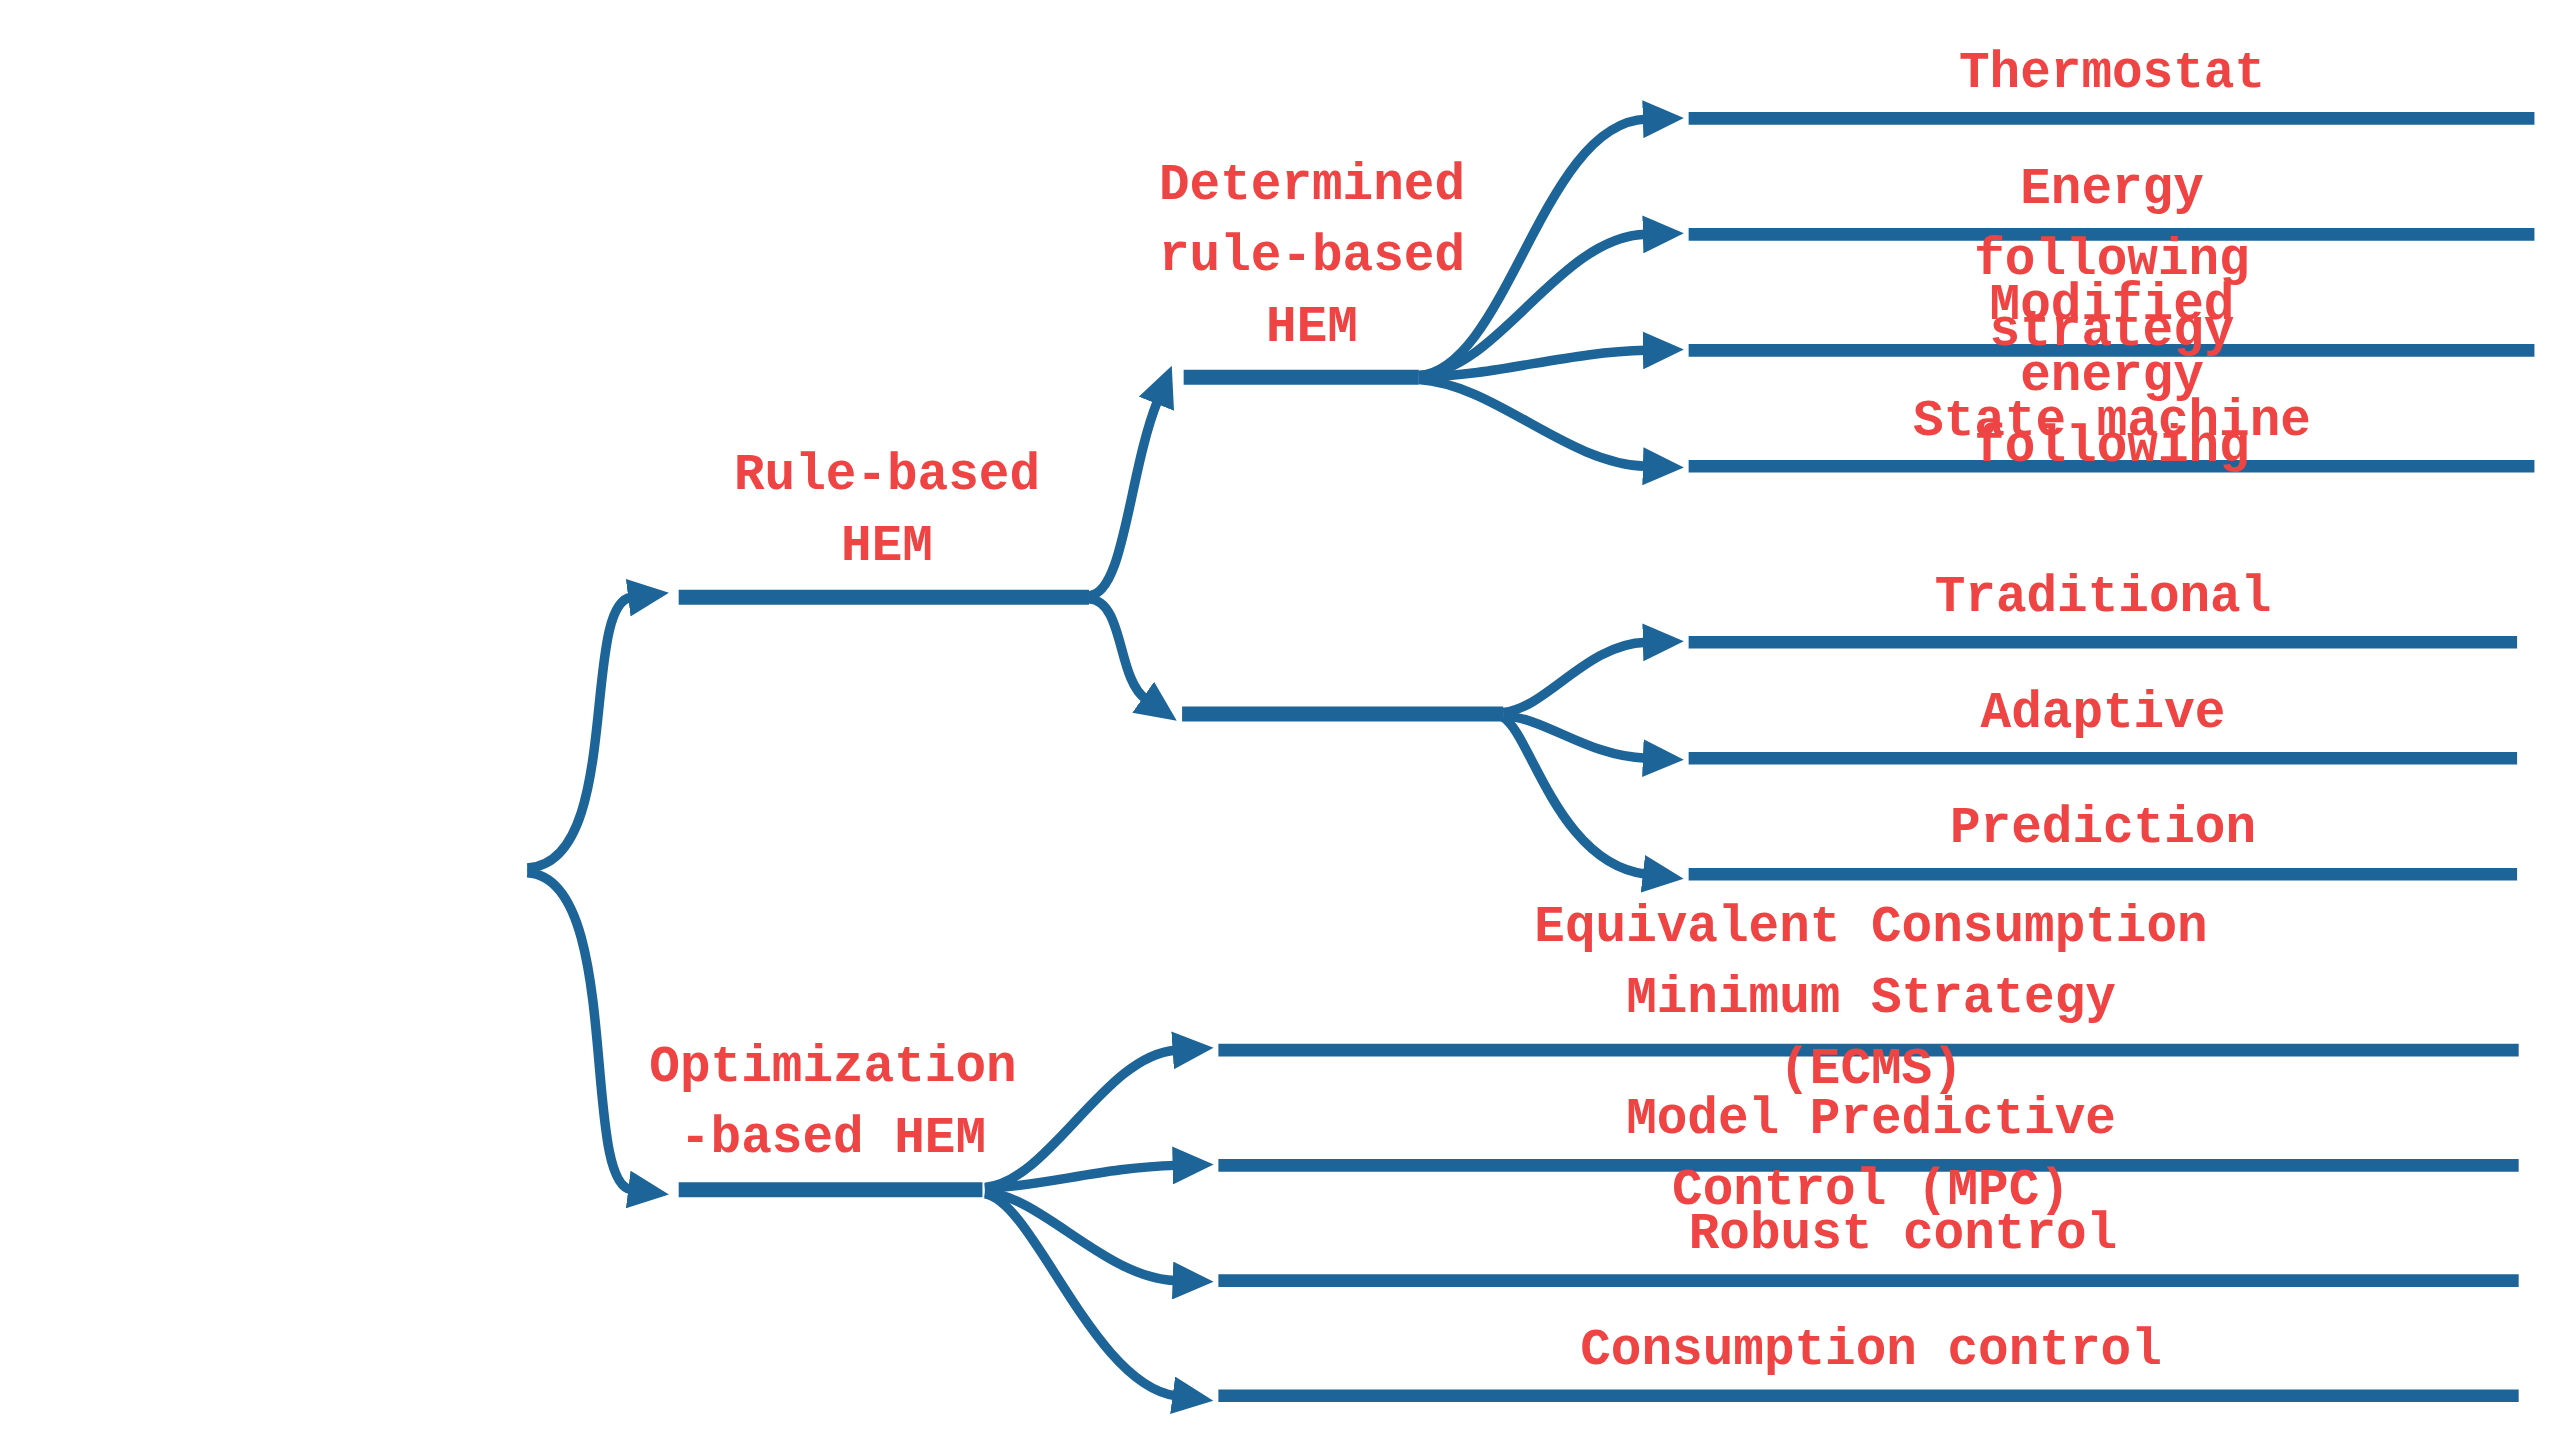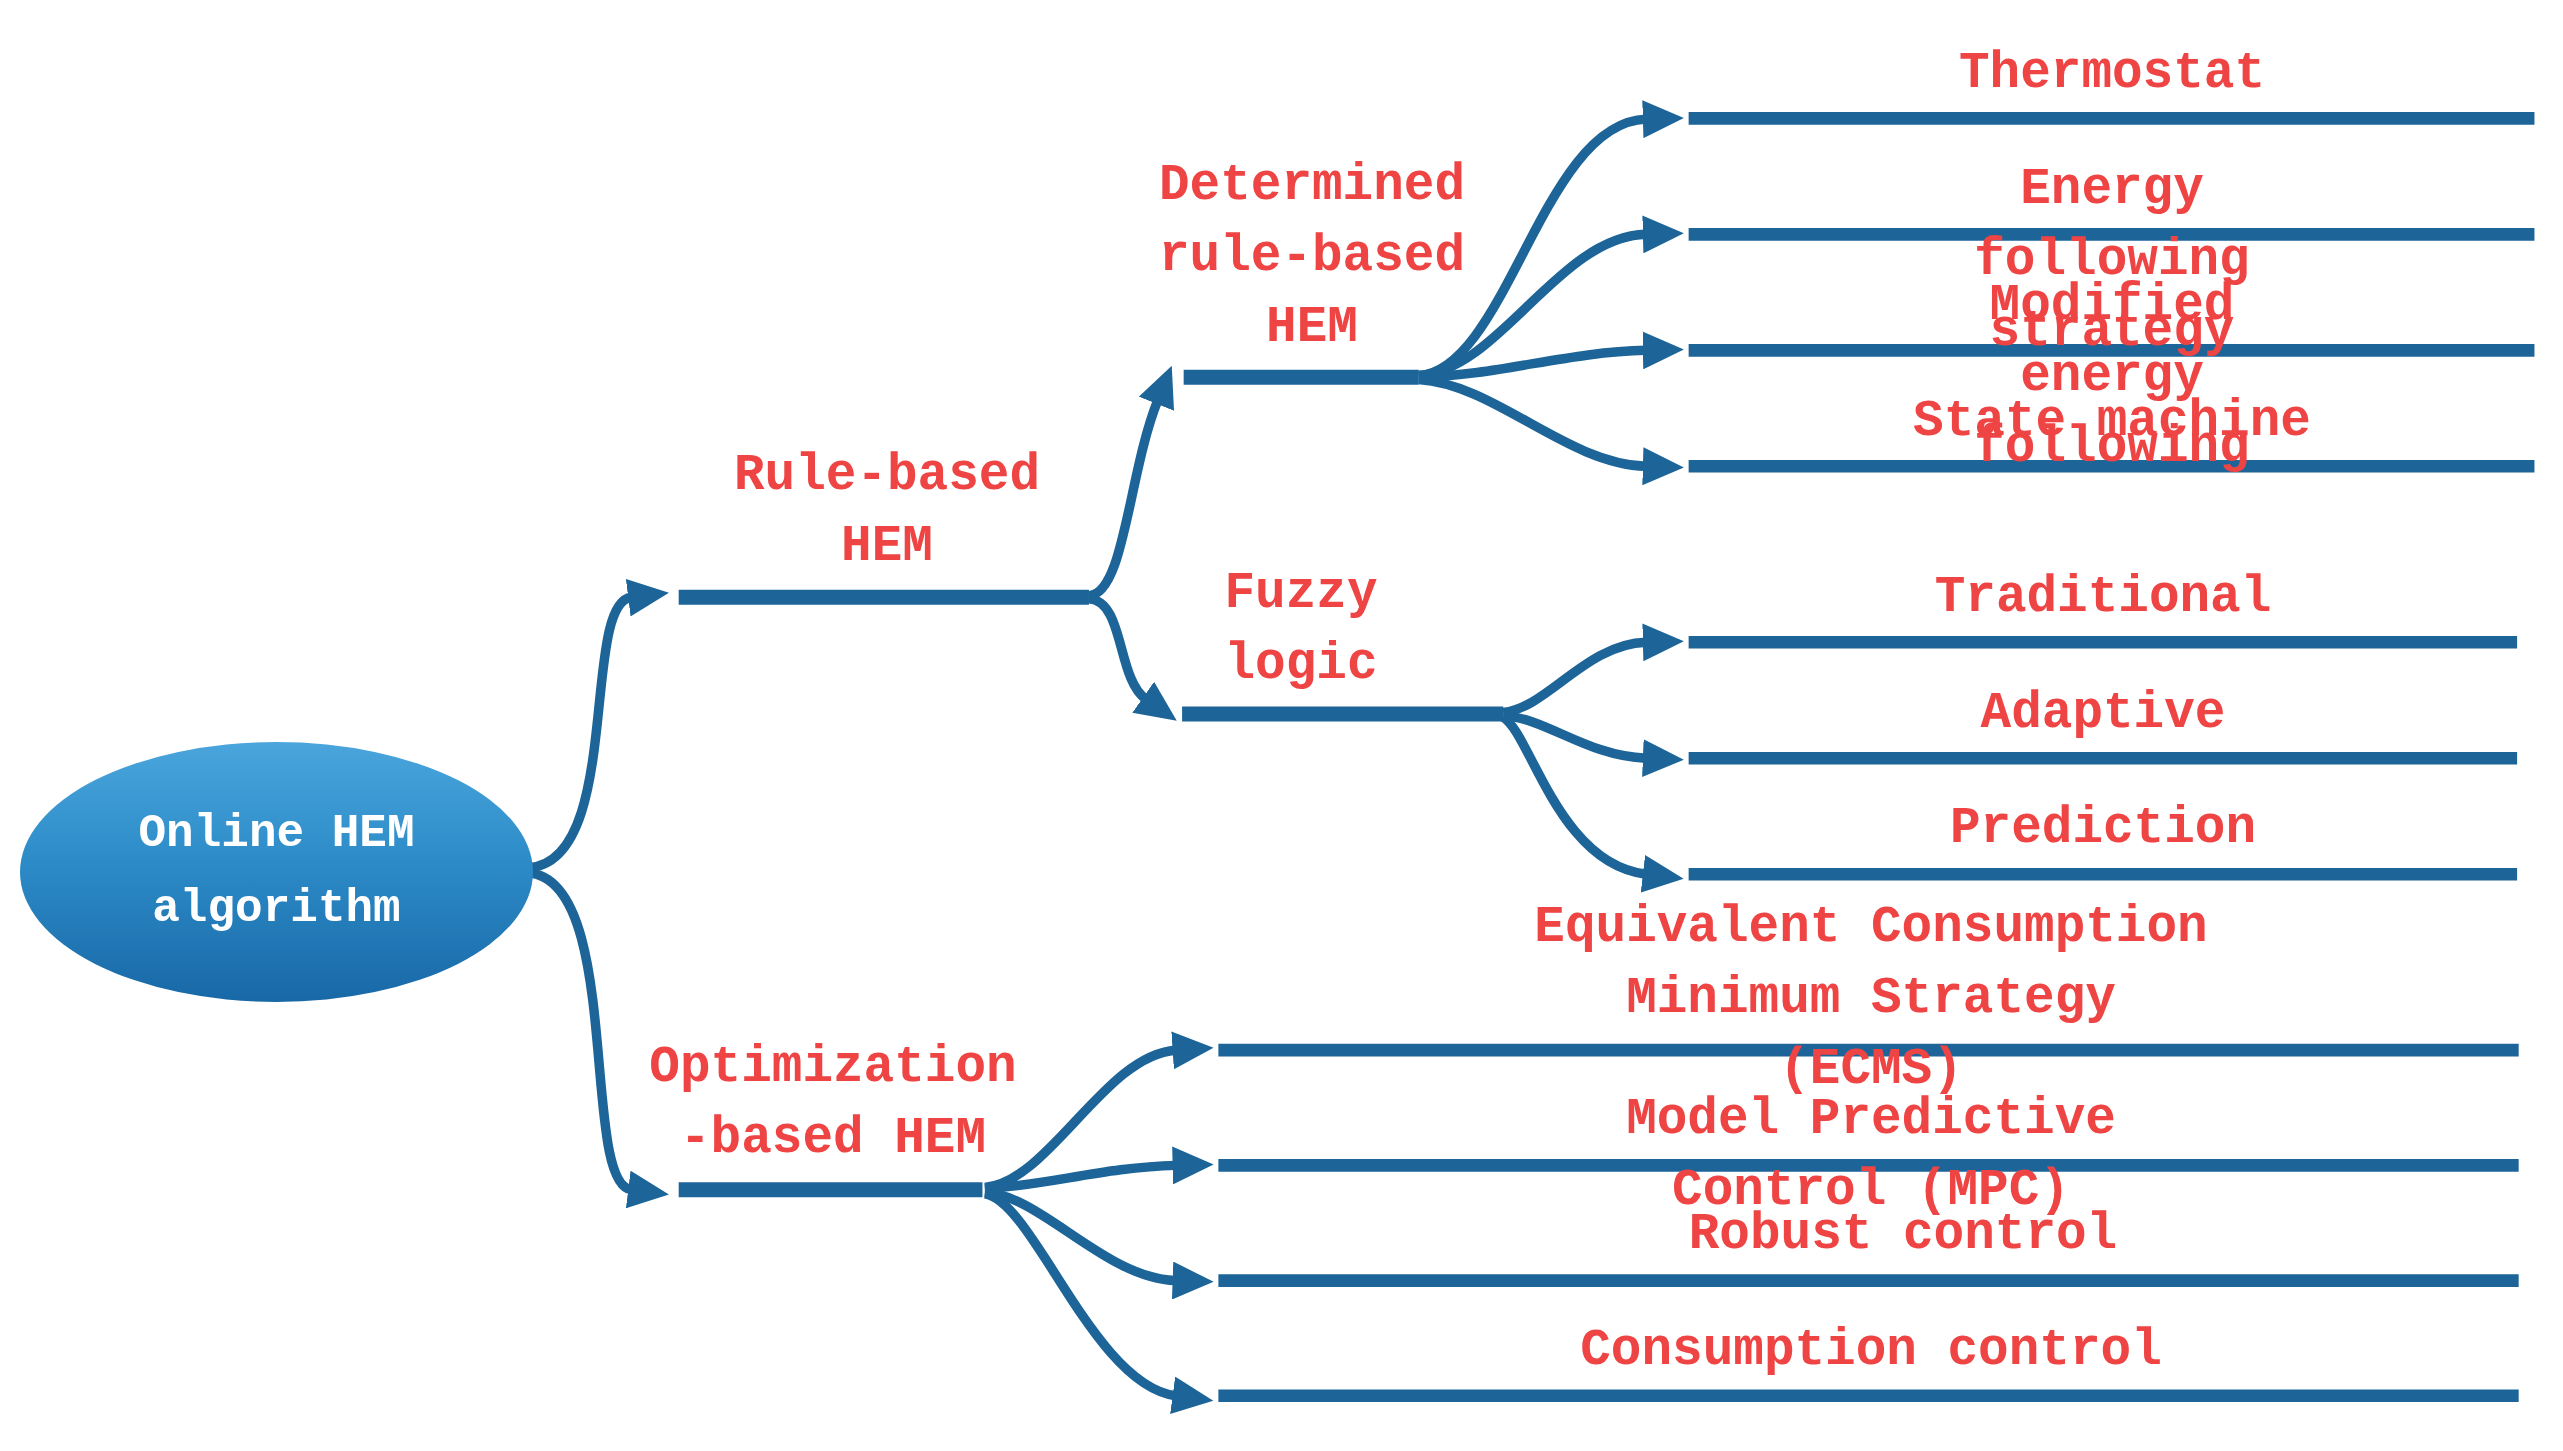--- a/index.html
+++ b/index.html
@@ -86,32 +86,26 @@
     <line class="bar leaf" x1="2140" y1="814" x2="3190" y2="814"></line>
     <line class="bar leaf" x1="2140" y1="961" x2="3190" y2="961"></line>
     <line class="bar leaf" x1="2140" y1="1108" x2="3190" y2="1108"></line>
 
     <line class="bar leaf" x1="1544" y1="1331" x2="3192" y2="1331"></line>
     <line class="bar leaf" x1="1544" y1="1477" x2="3192" y2="1477"></line>
     <line class="bar leaf" x1="1544" y1="1623" x2="3192" y2="1623"></line>
     <line class="bar leaf" x1="1544" y1="1769" x2="3192" y2="1769"></line>
   </svg>
 
-  <div id="root-node">
-    <div id="root-label">Online HEM
-algorithm</div>
-  </div>
 
   <div class="label" style="left:887px;top:440px;">Rule-based
 HEM</div>
   <div class="label" style="left:1312px;top:150px;">Determined
 rule-based
 HEM</div>
-  <div class="label" style="left:1301px;top:558px;">Fuzzy
-logic</div>
   <div class="label" style="left:833px;top:1032px;">Optimization
 -based HEM</div>
 
   <div class="label" style="left:2112px;top:38px;">Thermostat</div>
   <div class="label" style="left:2112px;top:154px;">Energy following strategy</div>
   <div class="label" style="left:2112px;top:270px;">Modified energy following</div>
   <div class="label" style="left:2112px;top:386px;text-align:right;">State machine</div>
 
   <div class="label" style="left:2103px;top:562px;">Traditional</div>
   <div class="label" style="left:2103px;top:678px;">Adaptive</div>

